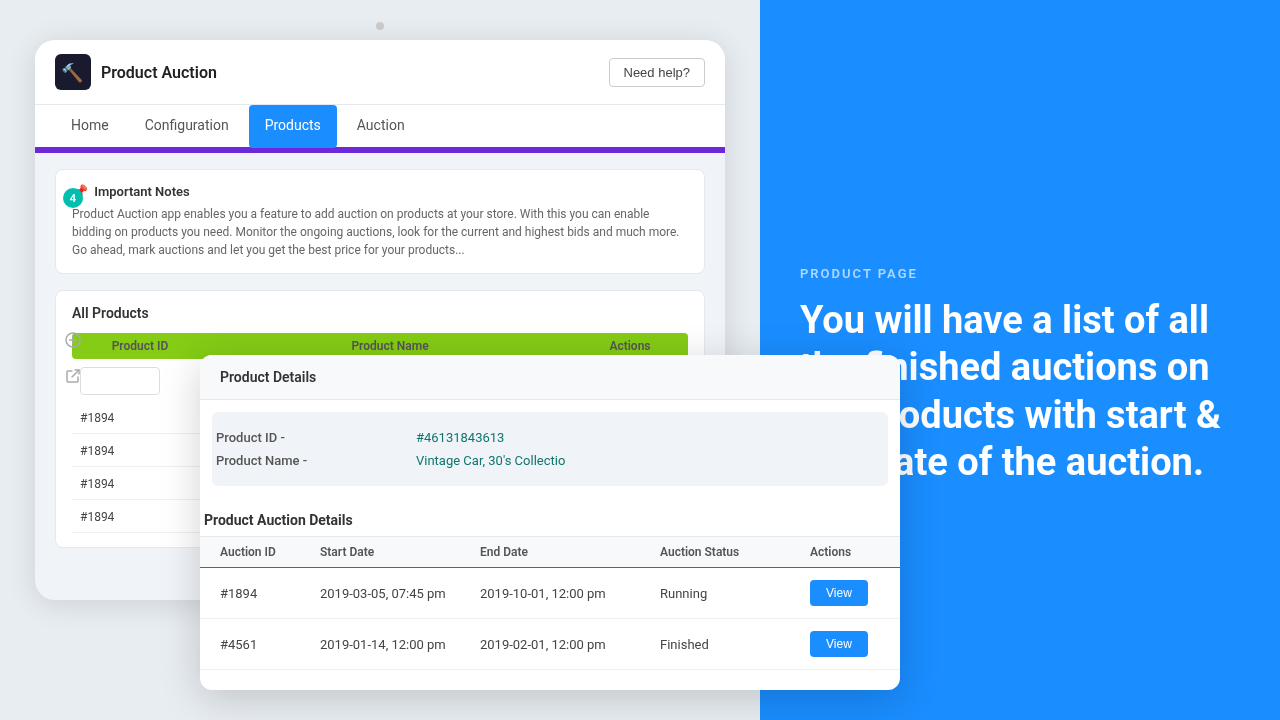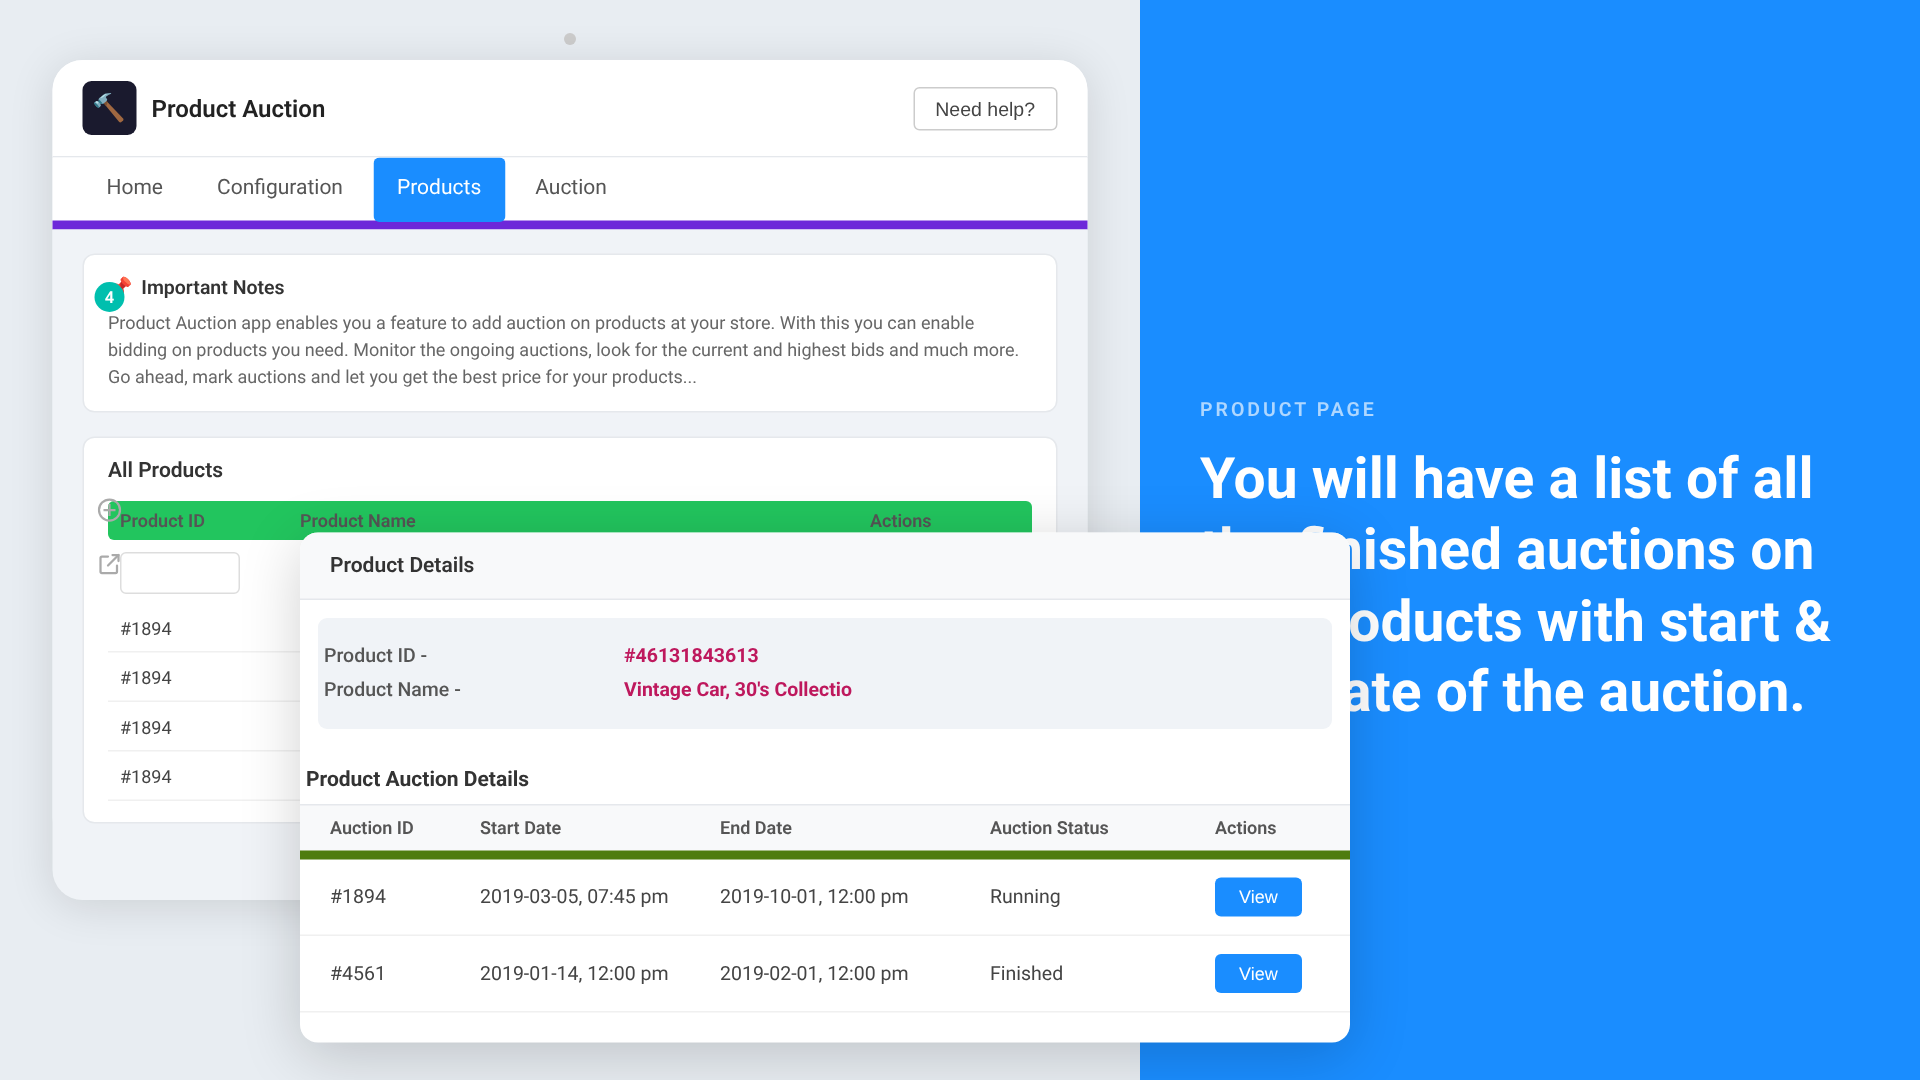--- a/index.html
+++ b/index.html
@@ -236,23 +236,24 @@
       font-size: 14px;
       font-weight: 600;
       color: #333;
       margin-bottom: 12px;
     }
 
     .table-header {
       display: grid;
       grid-template-columns: 120px 1fr 100px;
       padding: 6px 8px;
-      background: #22c55e;
+      background: #84cc16;
       border-radius: 4px;
       margin-bottom: 4px;
+      text-align: center;
     }
 
     .table-header-cell {
       font-size: 12px;
       font-weight: 600;
       color: #555;
     }
 
     .table-row-area {
       display: flex;
@@ -320,39 +321,38 @@
 
     .modal-label {
       font-size: 13px;
       color: #555;
       padding: 4px 0;
       font-weight: 500;
     }
 
     .modal-value {
       font-size: 13px;
-      color: #be185d;
+      color: #0f766e;
       padding: 4px 0;
-      font-weight: bold;
     }
 
     .modal-auction-header {
       padding: 14px 4px 8px;
       font-size: 14px;
       font-weight: 700;
       color: #333;
     }
 
     .auction-table-header {
       display: grid;
       grid-template-columns: 100px 160px 180px 150px 100px;
       padding: 8px 20px;
       background: #f8f9fa;
       border-top: 1px solid #e5e8ec;
-      border-bottom: 6px solid #4d7c0f;
+      border-bottom: 1px solid #4d7c0f;
     }
 
     .auction-table-header-cell {
       font-size: 12px;
       font-weight: 600;
       color: #555;
     }
 
     .auction-table-row {
       display: grid;

